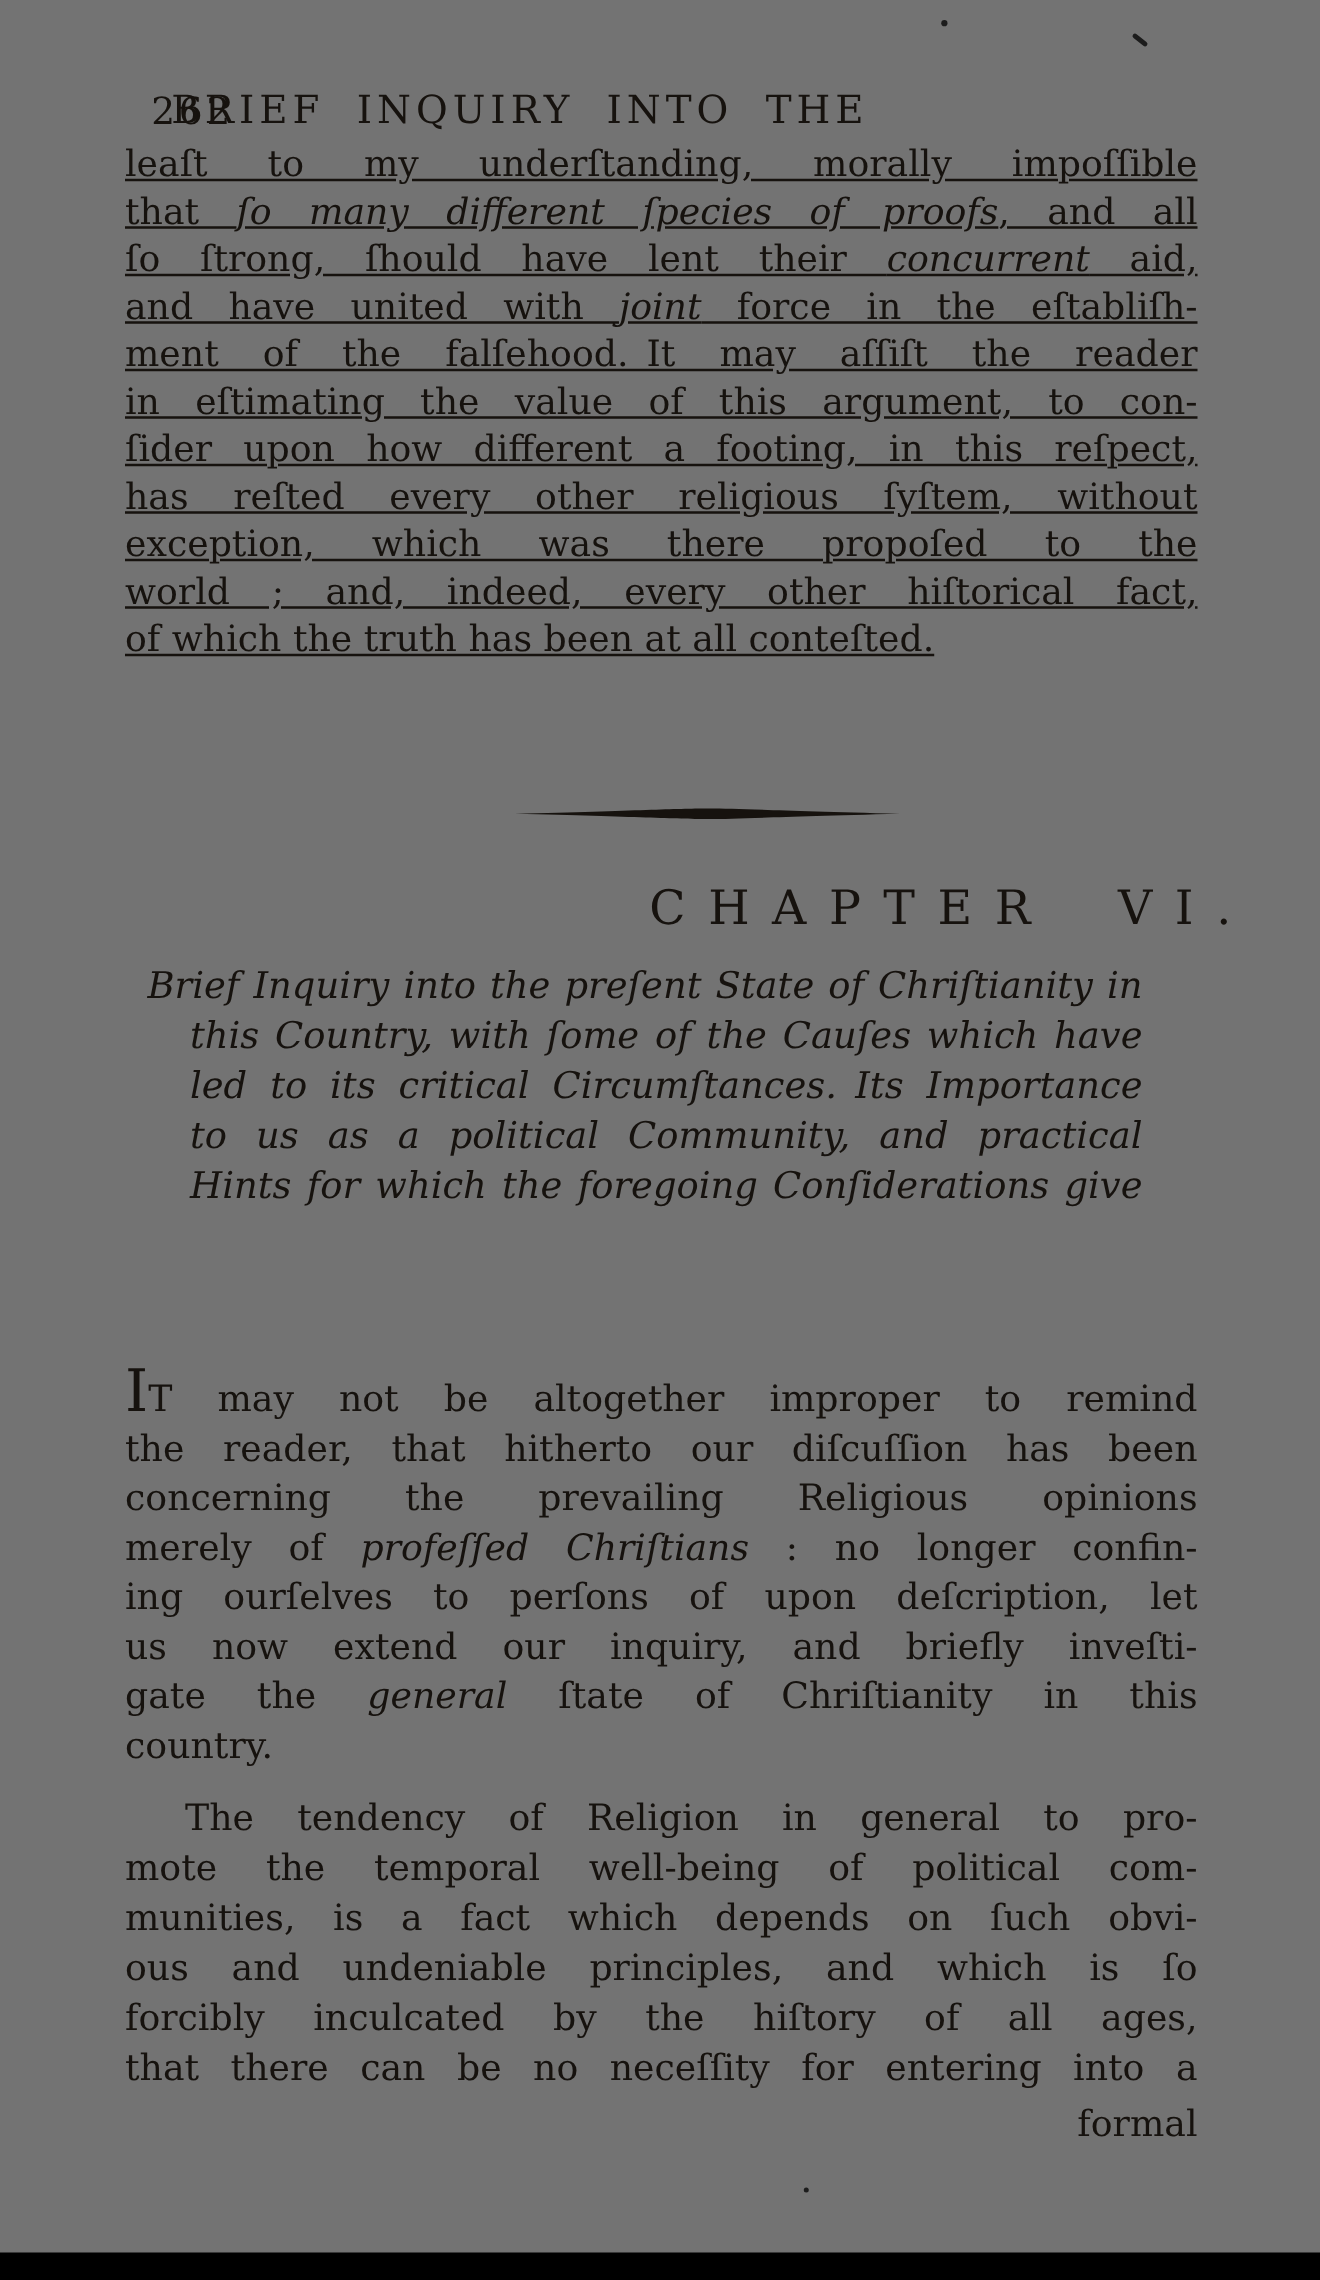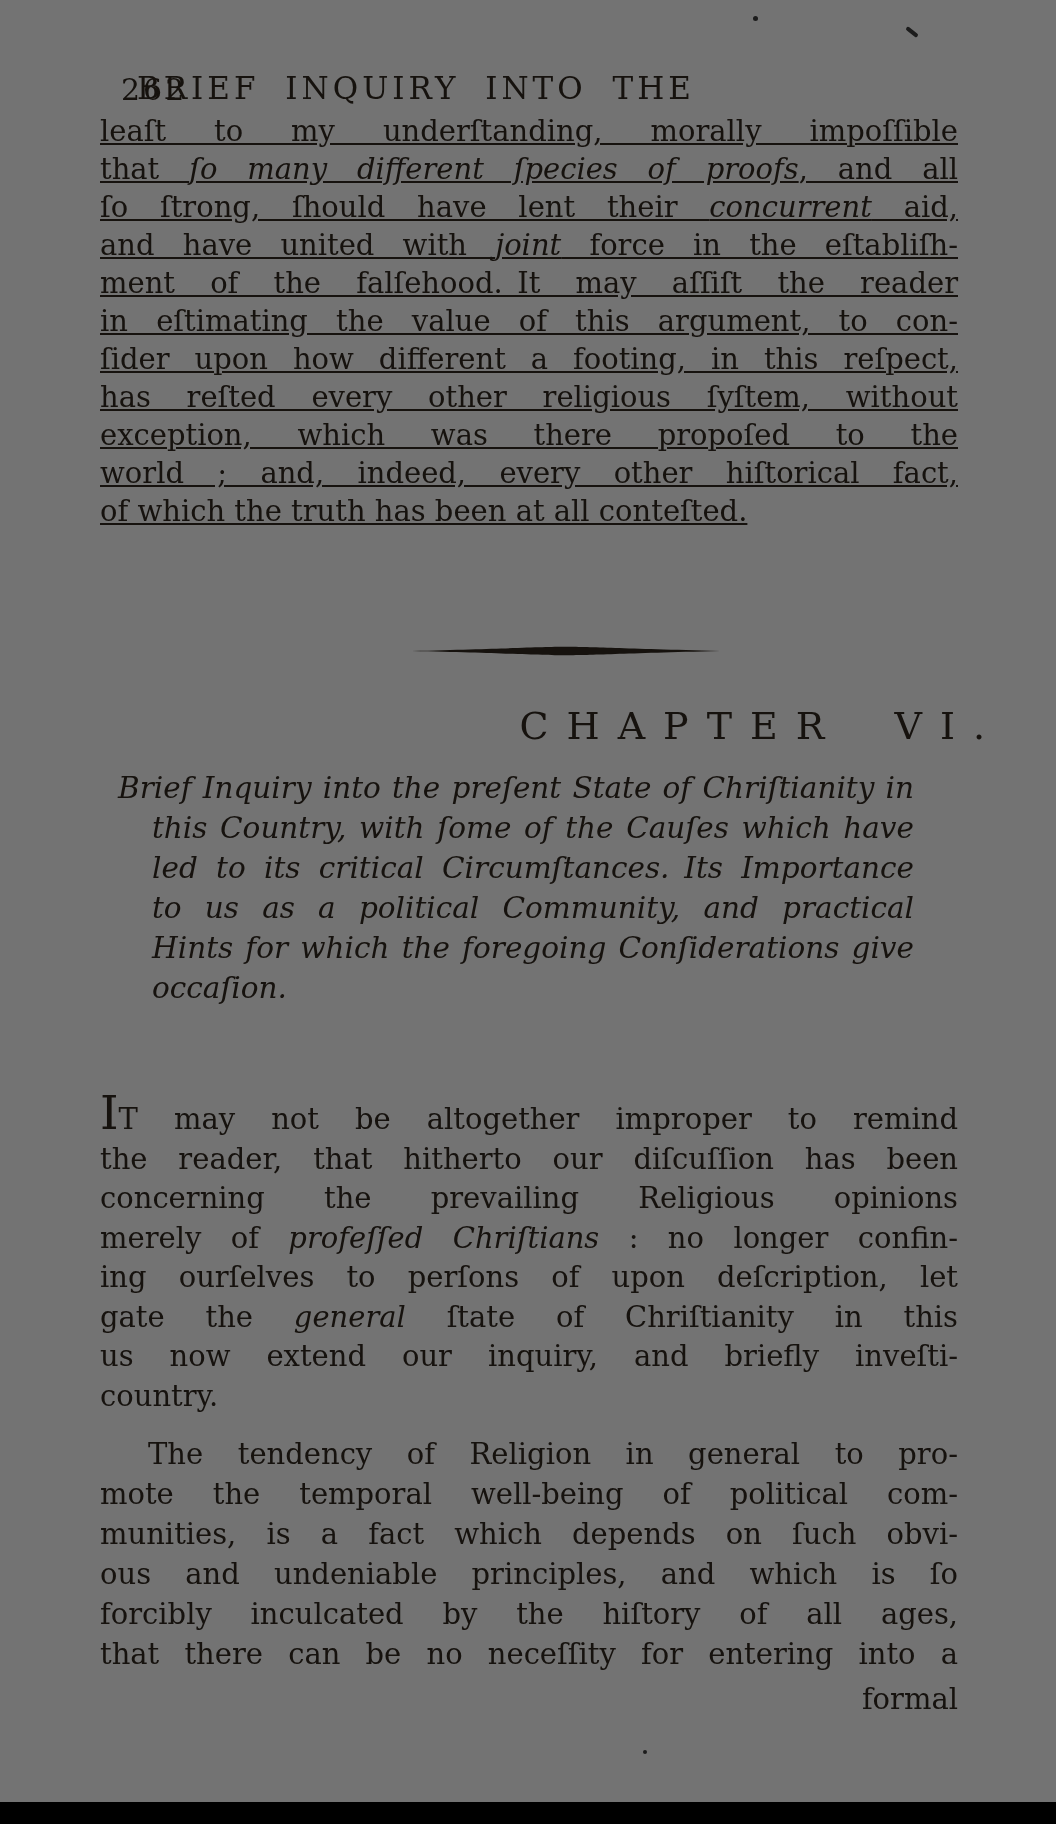--- a/index.html
+++ b/index.html
@@ -116,31 +116,30 @@
   </div>
 
   <div class="chapter-heading">CHAPTER VI.</div>
 
   <div class="textblock argument">
       <div class="line just" style="text-indent: -34px;"><span>Brief Inquiry into the preſent State of Chriſtianity in</span></div>
       <div class="line just"><span>this Country, with ſome of the Cauſes which have</span></div>
       <div class="line just"><span>led to its critical Circumſtances. Its Importance</span></div>
       <div class="line just"><span>to us as a political Community, and practical</span></div>
       <div class="line just"><span>Hints for which the foregoing Conſiderations give</span></div>
-      <div class="line"><span>occaſion.</span></div>
     </div>
 
   <div class="textblock body1">
       <div class="line just"><span class="init">I</span><span>T may not be altogether improper to remind</span></div>
       <div class="line just"><span>the reader, that hitherto our diſcuſſion has been</span></div>
       <div class="line just"><span>concerning the prevailing Religious opinions</span></div>
       <div class="line just"><span>merely of </span><span class="i">profeſſed Chriſtians</span><span> : no longer confin-</span></div>
       <div class="line just"><span>ing ourſelves to perſons of upon deſcription, let</span></div>
+      <div class="line just"><span>us now extend our inquiry, and briefly inveſti-</span></div>
       <div class="line just"><span>gate the </span><span class="i">general</span><span> ſtate of Chriſtianity in this</span></div>
-      <div class="line just"><span>us now extend our inquiry, and briefly inveſti-</span></div>
       <div class="line"><span>country.</span></div>
     </div>
 
   <div class="textblock body2">
       <div class="line just" style="text-indent: 48px;"><span>The tendency of Religion in general to pro-</span></div>
       <div class="line just"><span>mote the temporal well-being of political com-</span></div>
       <div class="line just"><span>munities, is a fact which depends on ſuch obvi-</span></div>
       <div class="line just"><span>ous and undeniable principles, and which is ſo</span></div>
       <div class="line just"><span>forcibly inculcated by the hiſtory of all ages,</span></div>
       <div class="line just"><span>that there can be no neceſſity for entering into a</span></div>

